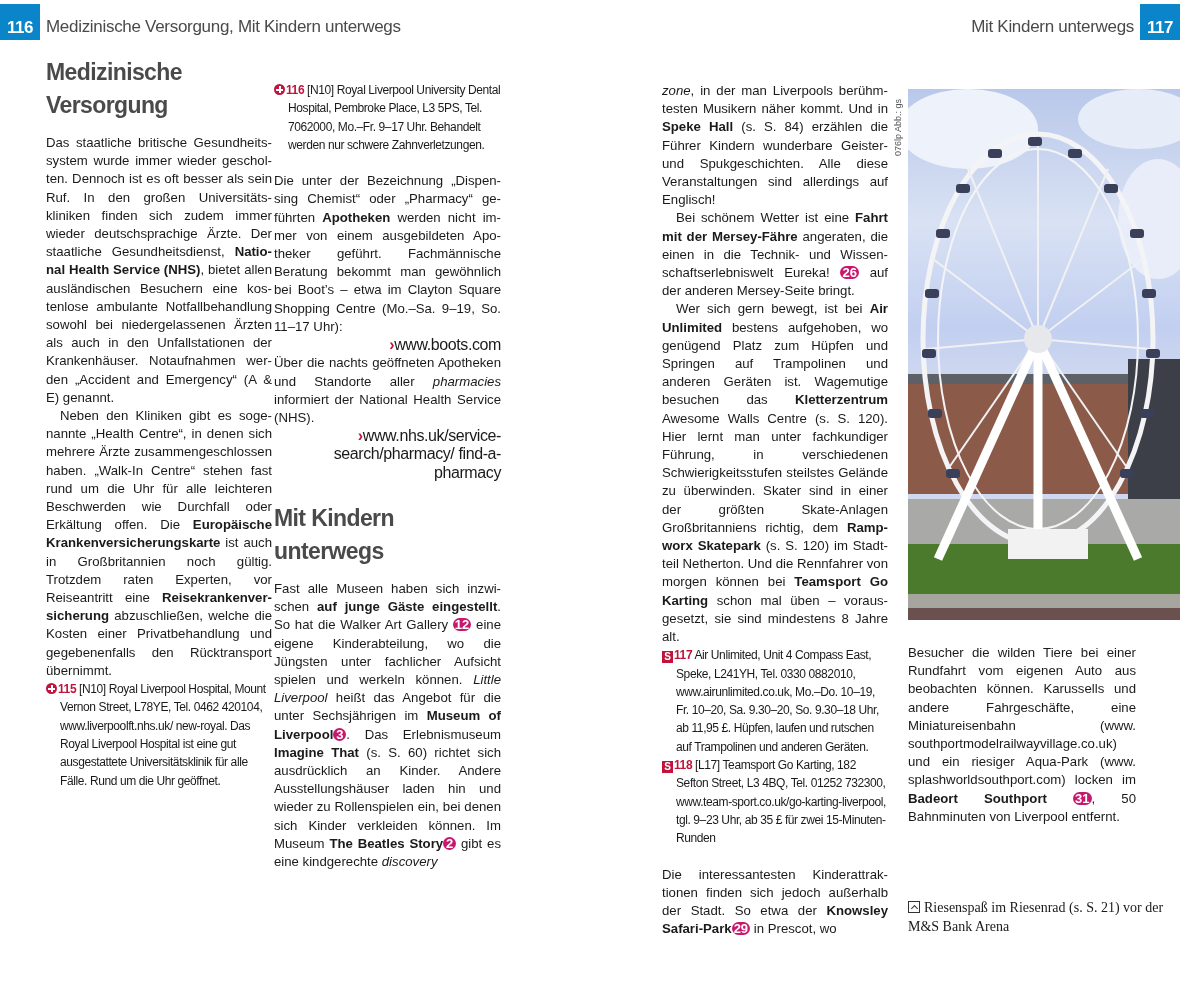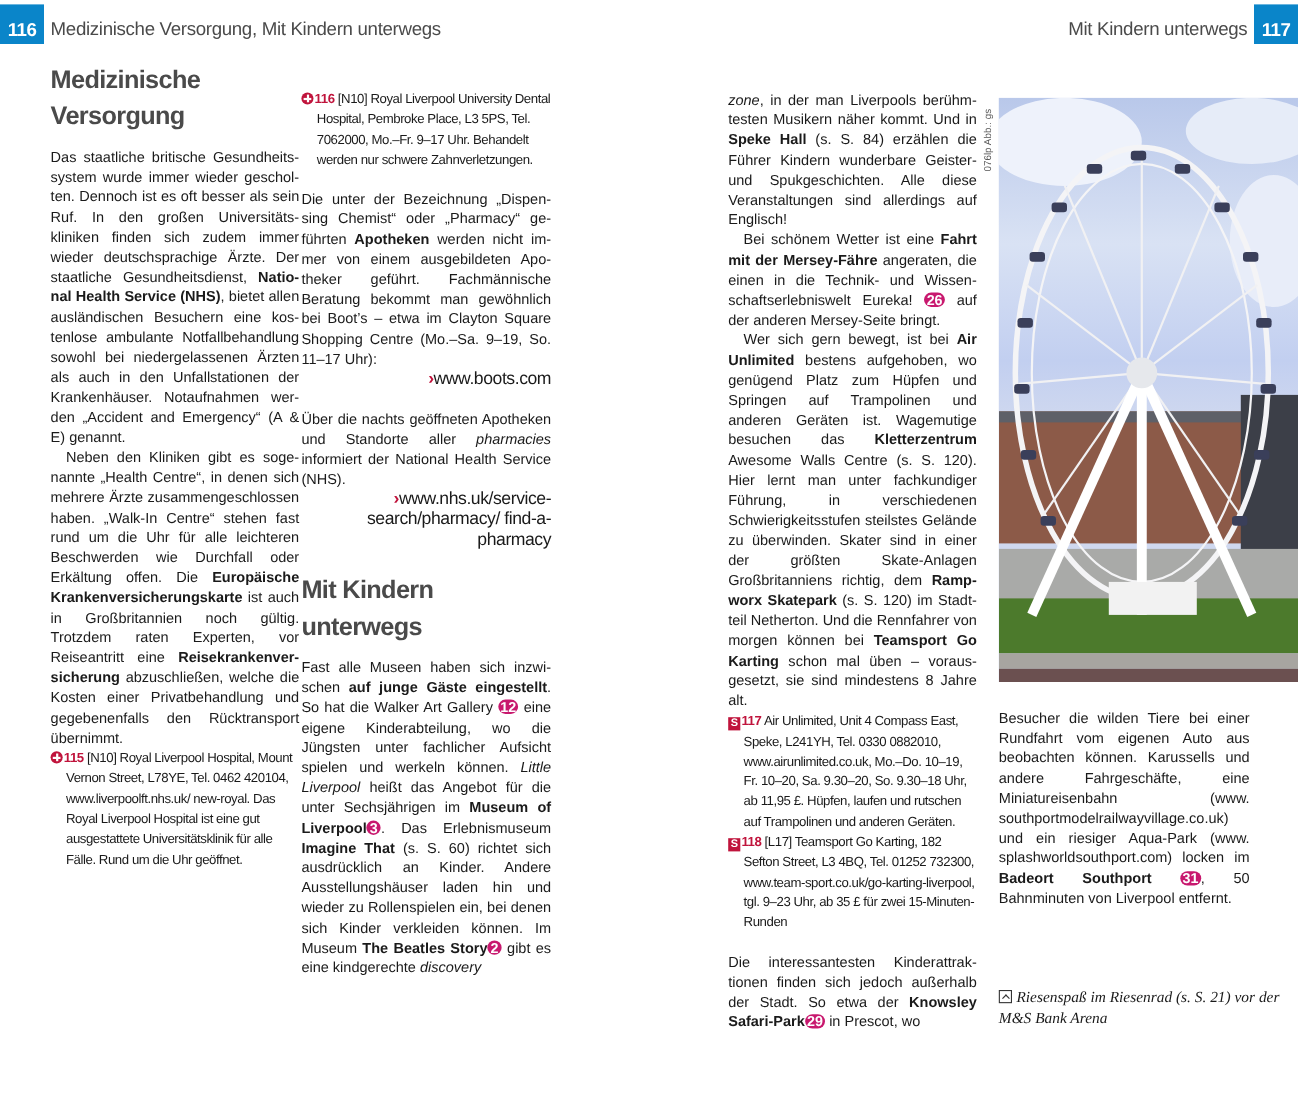--- a/index.html
+++ b/index.html
@@ -29,21 +29,21 @@
   .s-icon { display: inline-block; width: 11px; height: 12px; background: #c0143c; color: #fff; font-size: 10px; line-height: 12px; text-align: center; font-weight: bold; vertical-align: -1px; margin-right: 1px; text-indent: 0; }
 
   .weblink { font-family: "Liberation Sans", sans-serif; font-size: 16px; line-height: 18.3px; padding-left: 14px; text-indent: -14px; letter-spacing: -0.4px; text-align: right; }
   .chevron-icon { color: #c0143c; font-weight: bold; display: inline-block; width: 14px; text-indent: 0; }
 
   .marker { display: inline-block; min-width: 13px; height: 13px; padding: 0 2px; border-radius: 7px; background: #c8186e; color: #fff; font-size: 13px; line-height: 13px; font-weight: bold; text-align: center; vertical-align: 0px; text-indent: 0; }
 
   .photo { position: absolute; left: 908px; top: 89px; width: 272px; height: 531px; overflow: hidden; background: linear-gradient(180deg,#b9c8ea 0%,#d9e2f4 25%,#c2cff0 45%,#cfd8ef 55%); }
   .credit { position: absolute; left: 893px; top: 86px; width: 14px; height: 70px; writing-mode: vertical-rl; transform: rotate(180deg); font-size: 9px; color: #555; font-family: "Liberation Sans", sans-serif; }
 
-  .caption { position: absolute; left: 908px; top: 898px; width: 260px; font-family: "Liberation Serif", serif; font-style: italic; font-size: 14px; line-height: 19px; color: #1a1a1a; }
+  .caption { position: absolute; left: 908px; top: 898px; width: 260px; font-family: "Liberation Serif", serif; font-size: 14px; line-height: 19px; color: #1a1a1a; }
   .caret-box-icon { display: inline-block; width: 12px; height: 12px; border: 1px solid #333; vertical-align: -1px; margin-right: 4px; position: relative; font-style: normal; }
   .caret-box-icon::after { content: ""; position: absolute; left: 2.5px; top: 3.5px; width: 4px; height: 4px; border-left: 1px solid #333; border-top: 1px solid #333; transform: rotate(45deg); }
 </style>
 </head>
 <body>
 
 <div class="running-head left">
   <div class="page-num">116</div>
   <div class="running-title">Medizinische Versorgung, Mit Kindern unterwegs</div>
 </div>
@@ -71,21 +71,21 @@
 <div class="col" style="left:274px; top:81px; width:227px;">
   <div class="info">
     <span class="plus-icon"></span><span class="num">116</span><span> [N10] Royal Liverpool University Dental Hospital, Pembroke Place, L3 5PS, Tel. 7062000, Mo.–Fr. 9–17 Uhr. Behandelt werden nur schwere Zahnverletzungen.</span>
   </div>
   <p style="margin-top:18px;">
     <span>Die unter der Bezeichnung „Dispen­sing Chemist“ oder „Pharmacy“ ge­führten </span><b>Apotheken</b><span> werden nicht im­mer von einem ausgebildeten Apo­theker geführt. Fachmännische Beratung bekommt man gewöhnlich bei Boot’s – etwa im Clayton Square Shopping Centre (Mo.–Sa. 9–19, So. 11–17 Uhr):</span>
   </p>
   <div class="weblink">
     <span class="chevron-icon">›</span><span>www.boots.com</span>
   </div>
-  <p style="margin-top:18px;">
+  <p style="">
     <span>Über die nachts geöffneten Apothe­ken und Standorte aller </span><i>pharmacies</i><span> informiert der National Health Ser­vice (NHS).</span>
   </p>
   <div class="weblink">
     <span class="chevron-icon">›</span><span>www.nhs.uk/service-search/pharmacy/ find-a-pharmacy</span>
   </div>
   <h1 class="section" style="margin-top:20px;">Mit Kindern unterwegs</h1>
   <p style="margin-top:12px;">
     <span>Fast alle Museen haben sich inzwi­schen </span><b>auf junge Gäste eingestellt</b><span>. So hat die Walker Art Gallery </span><span class="marker">12</span><span> eine eigene Kinderabteilung, wo die Jüngsten unter fachlicher Aufsicht spielen und werkeln können. </span><i>Little Liverpool</i><span> heißt das Angebot für die unter Sechsjährigen im </span><b>Museum of Liverpool</b><span class="marker">3</span><span>. Das Erlebnismuse­um </span><b>Imagine That</b><span> (s. S. 60) richtet sich ausdrücklich an Kinder. Ande­re Ausstellungshäuser laden hin und wieder zu Rollenspielen ein, bei de­nen sich Kinder verkleiden können. Im Museum </span><b>The Beatles Story</b><span class="marker">2</span><span> gibt es eine kindgerechte </span><i>discovery</i>
   </p>
 </div>

